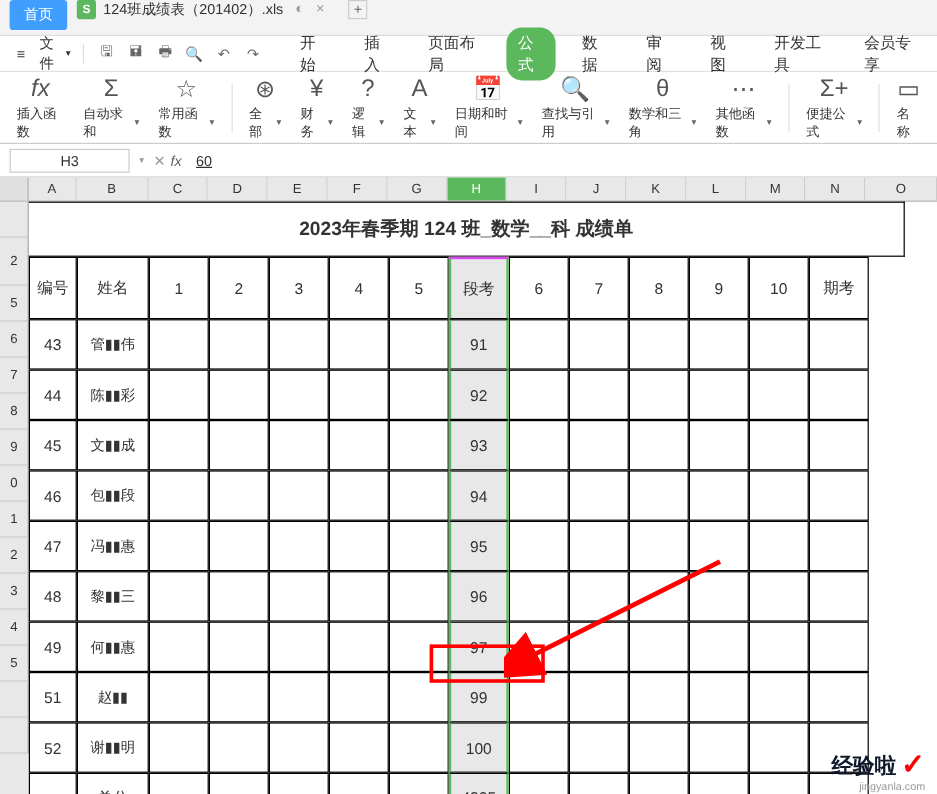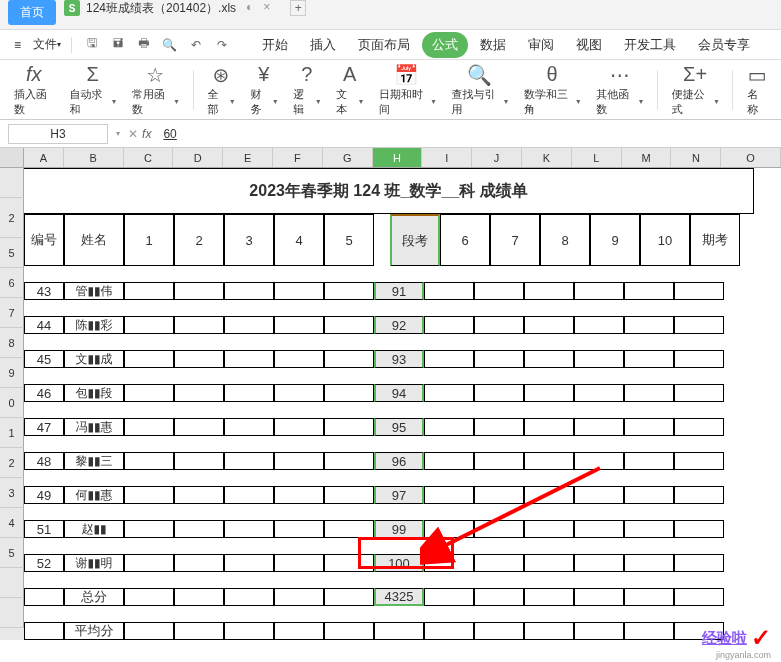--- a/index.html
+++ b/index.html
@@ -11,21 +11,21 @@
     .file-name { color: #333; font-size: 12px; }
     .tab-close { margin-left: 10px; color: #999; }
     .tab-add { margin-left: 20px; width: 16px; height: 16px; border: 1px solid #ccc; display: flex; align-items: center; justify-content: center; color: #666; }
     
     .menu-bar { height: 30px; background: #fff; display: flex; align-items: center; padding: 0 8px; border-bottom: 1px solid #e0e0e0; }
     .menu-left { display: flex; align-items: center; gap: 6px; }
     .menu-btn { padding: 2px 6px; color: #333; font-size: 12px; }
     .menu-file { display: flex; align-items: center; gap: 0; }
     .icon-btn { width: 20px; height: 20px; display: flex; align-items: center; justify-content: center; color: #666; }
     .menu-sep { width: 1px; height: 16px; background: #ddd; margin: 0 4px; }
-    .menu-tabs { display: flex; margin-left: 20px; gap: 2px; }
+    .menu-tabs { display: flex; margin-left: 20px; gap: 12px; }
     .menu-tab { padding: 4px 10px; font-size: 13px; color: #333; }
     .menu-tab.active { background: #5cb85c; color: #fff; border-radius: 13px; }
     
     .ribbon { height: 60px; background: #fff; display: flex; align-items: center; padding: 4px 8px; border-bottom: 1px solid #ccc; gap: 4px; }
     .ribbon-item { display: flex; flex-direction: column; align-items: center; padding: 2px 6px; font-size: 11px; color: #333; }
     .ribbon-item .ico { font-size: 20px; height: 24px; display: flex; align-items: center; justify-content: center; color: #555; }
     .ribbon-item .lbl { font-size: 11px; display: flex; align-items: center; gap: 2px; }
     .ribbon-sep { width: 1px; height: 40px; background: #e0e0e0; margin: 0 4px; }
     
     .formula-bar { height: 28px; display: flex; align-items: center; padding: 4px 8px; border-bottom: 1px solid #ccc; gap: 8px; }
@@ -41,39 +41,39 @@
     .col-head.active { background: #5cb85c; color: #fff; }
     
     .sheet-body { display: flex; }
     .row-headers { width: 24px; background: #e8e8e8; }
     .row-head { border-bottom: 1px solid #ccc; border-right: 1px solid #aaa; display: flex; align-items: center; justify-content: center; font-size: 11px; color: #333; height: 30px; }
     .row-head.h40 { height: 40px; }
     
     .grid { position: relative; }
     .title-row { height: 46px; display: flex; align-items: center; justify-content: center; font-size: 16px; font-weight: bold; border: 1px solid #000; border-left: none; width: 730px; }
     .header-row { display: flex; height: 52px; }
-    .data-row { display: flex; height: 18px; margin-top: 16px; }
+    .data-row { display: flex; height: 42px; }
     .cell { border: 0.5px solid #000; display: flex; align-items: center; justify-content: center; font-size: 13px; }
     .cell.name { font-size: 12px; }
     
     .w-A { width: 40px; }
     .w-B { width: 60px; }
     .w-narrow { width: 50px; }
     .w-H { width: 50px; }
     
     .col-H-cell { background: #e8e8e8; position: relative; }
     .col-H-selected { border-left: 2px solid #5cb85c; border-right: 2px solid #5cb85c; }
-    .col-H-top { border-top: 2px solid #a16207; margin-left: 16px; }
+    .col-H-top { border-top: 2px solid #d946ef; }
     .col-H-bottom { border-bottom: 2px solid #5cb85c; }
     
     .red-box { position: absolute; border: 3px solid #ff0000; pointer-events: none; z-index: 10; }
     .red-arrow { position: absolute; z-index: 11; pointer-events: none; }
     
     .watermark { position: absolute; bottom: 10px; right: 10px; z-index: 20; display: flex; align-items: center; gap: 4px; }
-    .watermark-text { color: #8b5cf6; font-size: 15px; font-weight: bold; text-decoration: underline; }
+    .watermark-text { color: #0f172a; font-size: 18px; font-weight: bold; }
     .watermark-check { color: #ff0000; font-size: 24px; font-weight: bold; }
     .watermark-url { position: absolute; bottom: 2px; right: 10px; font-size: 9px; color: #999; z-index: 20; }
     
     .dropdown-arrow::after { content: '▾'; font-size: 8px; margin-left: 2px; color: #666; }
   </style>
 </head>
 <body>
 
 <div class="title-bar">
   <div class="home-tab">首页</div>

